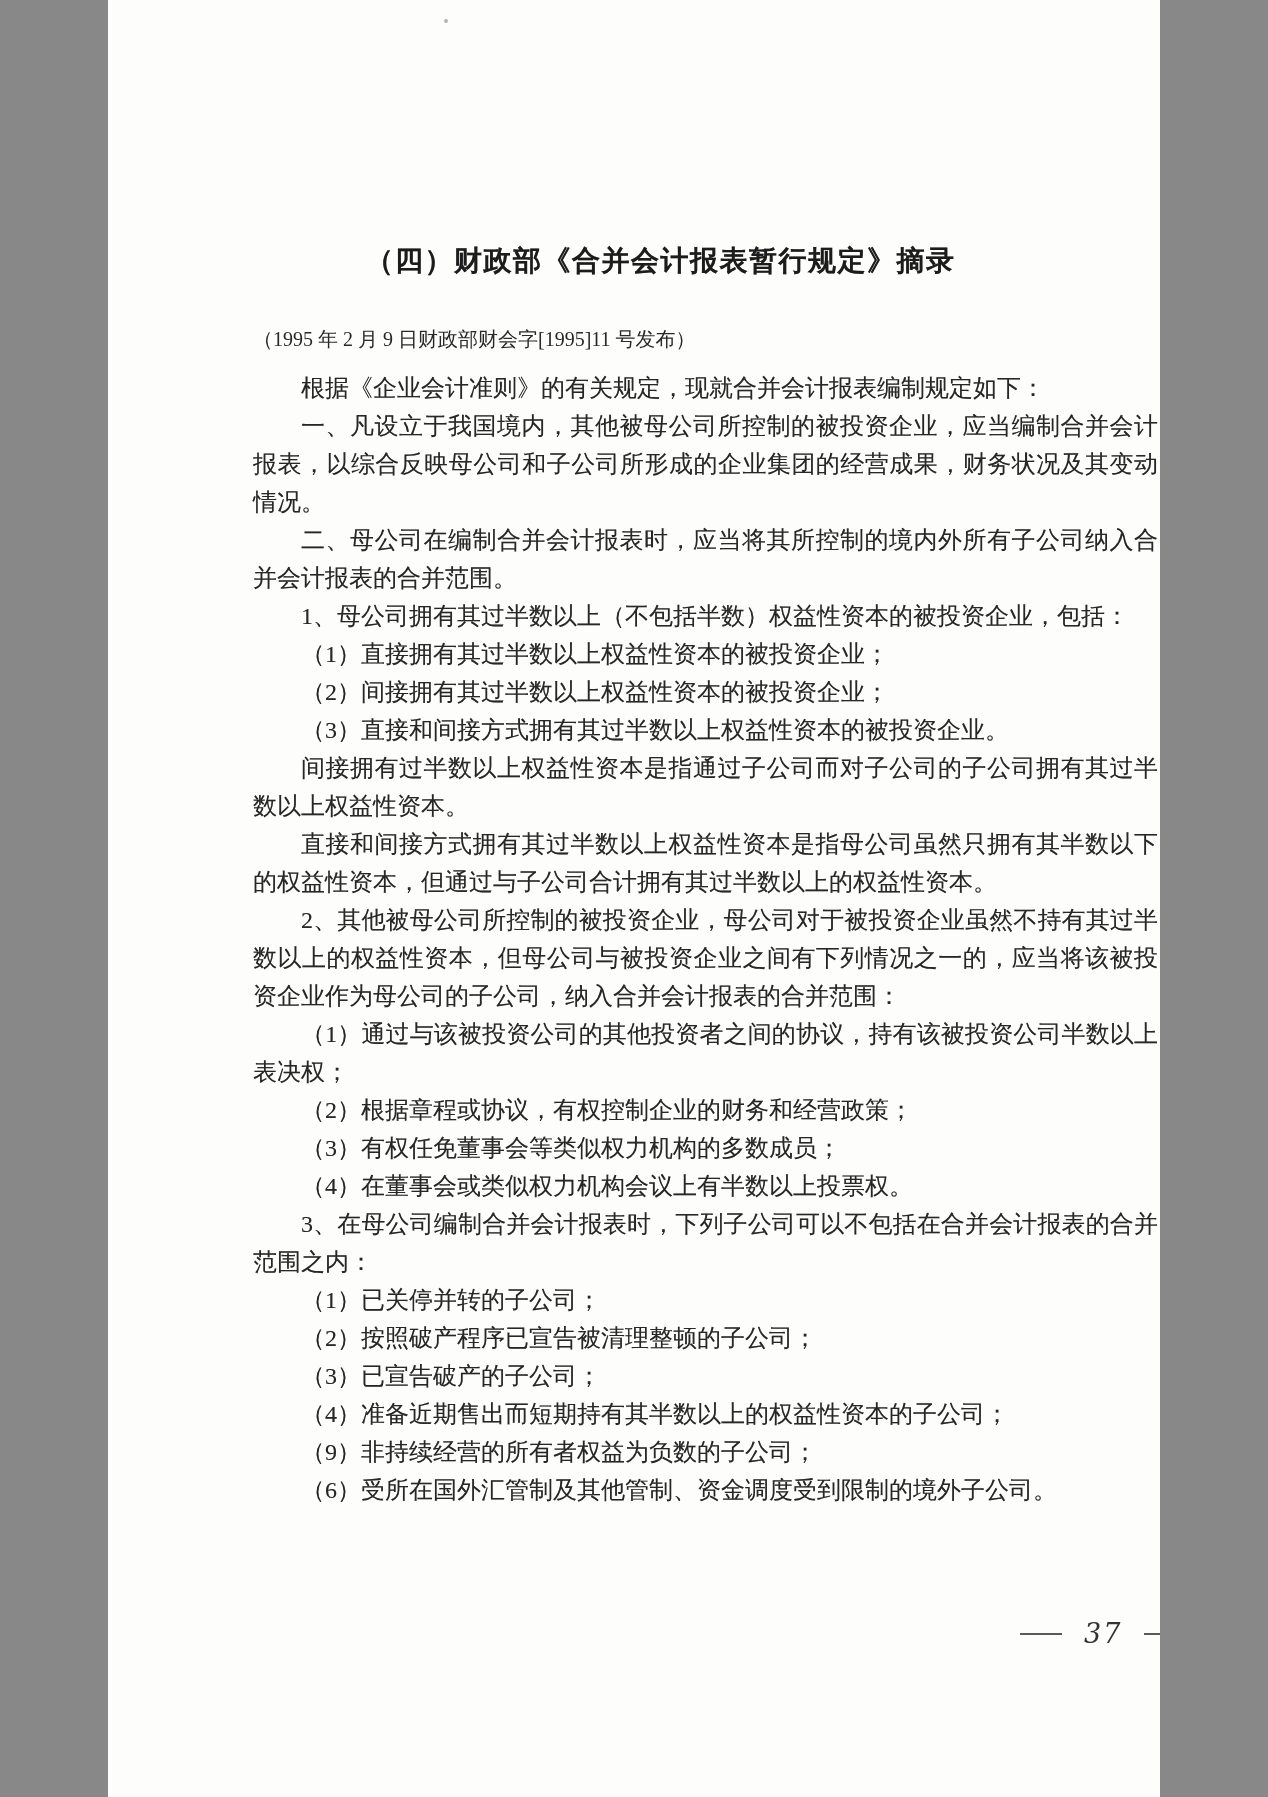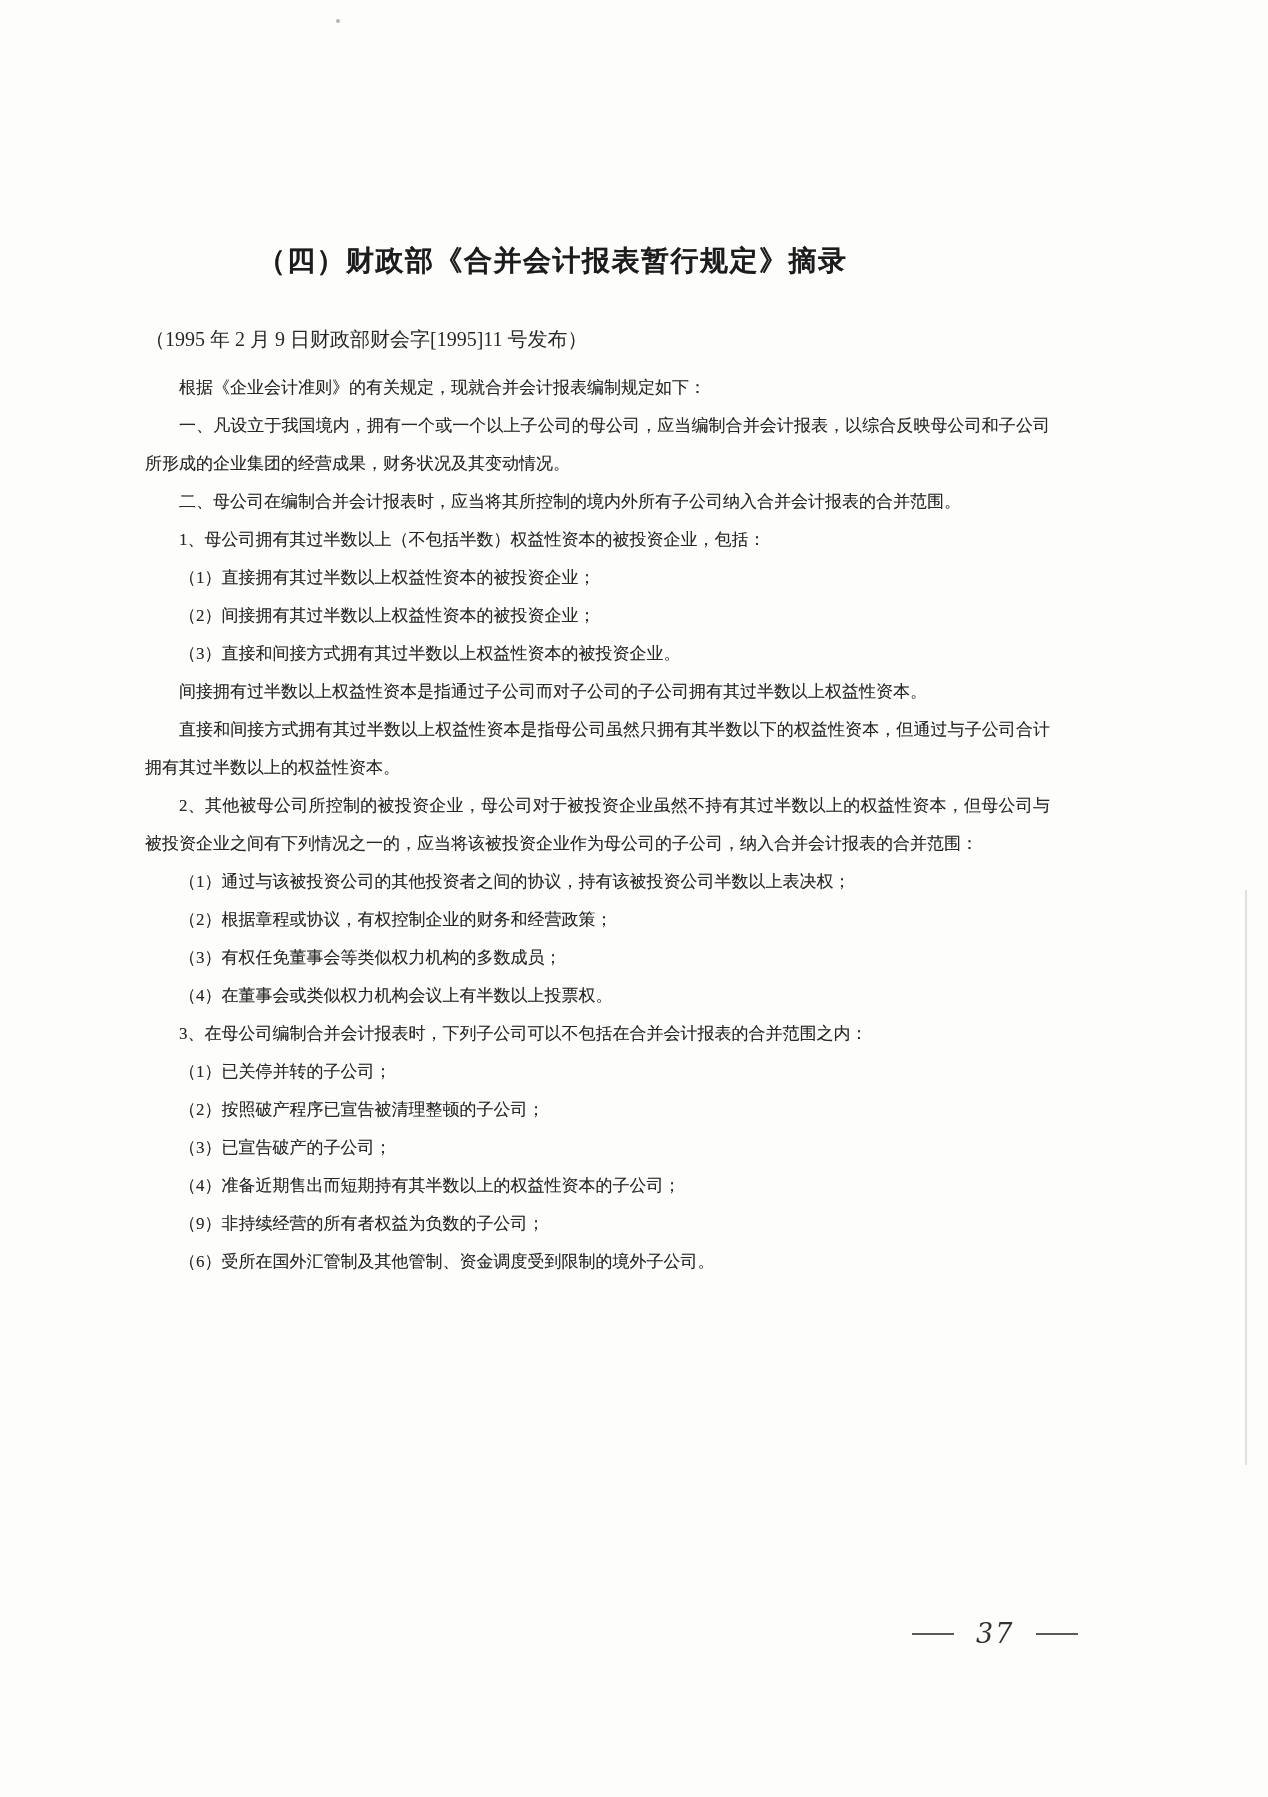--- a/index.html
+++ b/index.html
@@ -1,18 +1,18 @@
 <!DOCTYPE html>
 <html><head>
 <meta charset="utf-8">
 <style>
   html,body{margin:0;padding:0;background:#888;}
   .page{
     position:relative;
-    width:1268px;height:1797px;
+    width:1052px;height:1797px;
     margin:0 auto;
     background:#fdfdfc;
     font-family:"Liberation Serif","DejaVu Serif",serif;
     color:#262626;
     overflow:hidden;
   }
   .content{
     position:absolute;
     left:145px;top:242px;
     width:905px;
@@ -26,21 +26,21 @@
     margin:0 90px 46px 0;
     text-shadow:0 0 0.6px rgba(0,0,0,0.45);
   }
   .doc-issuance{
     font-size:20px;
     text-align:left;
     margin:0 95px 16px 0;
     color:#282828;
   }
   .body-text p{
-    font-size:17px;
+    font-size:24px;
     line-height:38px;
     text-indent:2em;
     text-align:justify;
     margin:0;
     color:#272727;
     text-shadow:0 0 0.5px rgba(40,40,40,0.35);
   }
   .footer-pagenum{
     position:absolute;
     left:912px;top:1618px;
@@ -81,21 +81,21 @@
 <div class="page">
 
   <span class="scan-speck"></span>
 
   <div class="content">
     <h1 class="doc-title">（四）财政部《合并会计报表暂行规定》摘录</h1>
     <p class="doc-issuance">（1995 年 2 月 9 日财政部财会字[1995]11 号发布）</p>
 
     <div class="body-text">
       <p>根据《企业会计准则》的有关规定，现就合并会计报表编制规定如下：</p>
-      <p>一、凡设立于我国境内，拥有一个或一个以上子公司的母公司，应当编制合并会计报表，以综合反映母公司和子公司所形成的企业集团的经营成果，财务状况及其变动情况。</p>
+      <p>一、凡设立于我国境内，其他被母公司所控制的被投资企业，应当编制合并会计报表，以综合反映母公司和子公司所形成的企业集团的经营成果，财务状况及其变动情况。</p>
       <p>二、母公司在编制合并会计报表时，应当将其所控制的境内外所有子公司纳入合并会计报表的合并范围。</p>
       <p>1、母公司拥有其过半数以上（不包括半数）权益性资本的被投资企业，包括：</p>
       <p>（1）直接拥有其过半数以上权益性资本的被投资企业；</p>
       <p>（2）间接拥有其过半数以上权益性资本的被投资企业；</p>
       <p>（3）直接和间接方式拥有其过半数以上权益性资本的被投资企业。</p>
       <p>间接拥有过半数以上权益性资本是指通过子公司而对子公司的子公司拥有其过半数以上权益性资本。</p>
       <p>直接和间接方式拥有其过半数以上权益性资本是指母公司虽然只拥有其半数以下的权益性资本，但通过与子公司合计拥有其过半数以上的权益性资本。</p>
       <p>2、其他被母公司所控制的被投资企业，母公司对于被投资企业虽然不持有其过半数以上的权益性资本，但母公司与被投资企业之间有下列情况之一的，应当将该被投资企业作为母公司的子公司，纳入合并会计报表的合并范围：</p>
       <p>（1）通过与该被投资公司的其他投资者之间的协议，持有该被投资公司半数以上表决权；</p>
       <p>（2）根据章程或协议，有权控制企业的财务和经营政策；</p>

